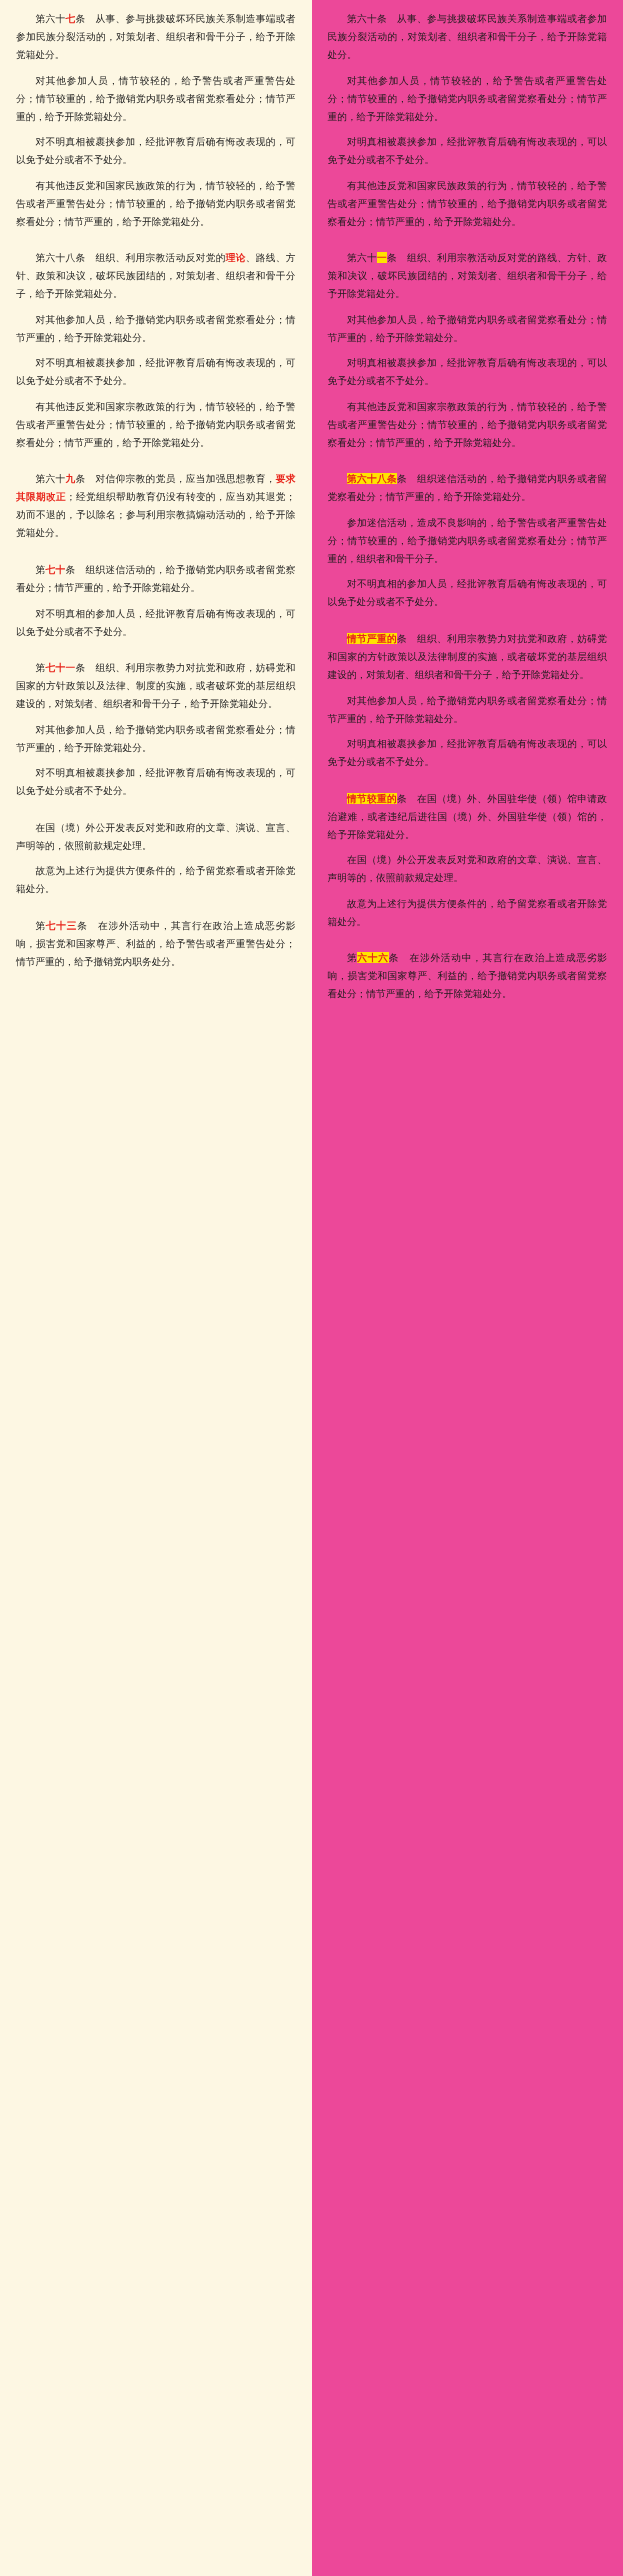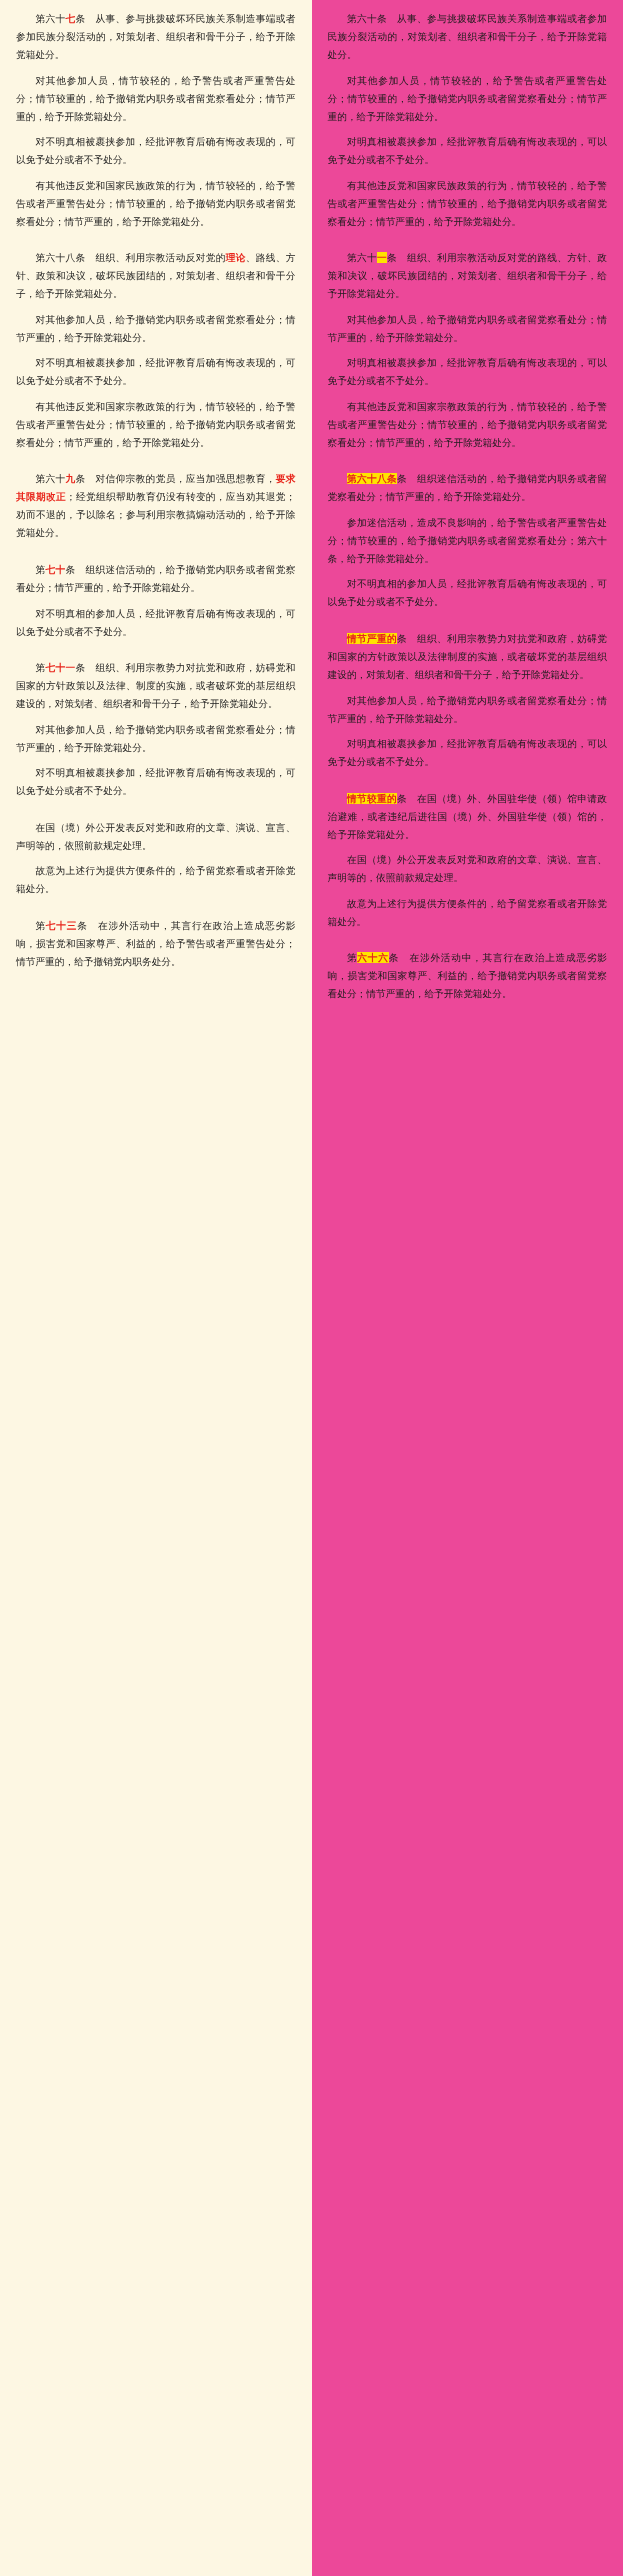--- a/index.html
+++ b/index.html
@@ -96,21 +96,21 @@
     <div class="art">
       <p class="p first"><span>第六十<span class="hl-yellow-red">一</span>条</span>　组织、利用宗教活动反对党的路线、方针、政策和决议，破坏民族团结的，对策划者、组织者和骨干分子，给予开除党籍处分。</p>
       <p class="p">对其他参加人员，给予撤销党内职务或者留党察看处分；情节严重的，给予开除党籍处分。</p>
       <p class="p">对明真相被裹挟参加，经批评教育后确有悔改表现的，可以免予处分或者不予处分。</p>
       <p class="p">有其他违反党和国家宗教政策的行为，情节较轻的，给予警告或者严重警告处分；情节较重的，给予撤销党内职务或者留党察看处分；情节严重的，给予开除党籍处分。</p>
     </div>
 
 
     <div class="art">
       <p class="p first"><span><span class="hl-yellow-red">第六十八条</span>条</span>　组织迷信活动的，给予撤销党内职务或者留党察看处分；情节严重的，给予开除党籍处分。</p>
-      <p class="p">参加迷信活动，造成不良影响的，给予警告或者严重警告处分；情节较重的，给予撤销党内职务或者留党察看处分；第六十条，给予开除党籍处分。</p>
+      <p class="p">参加迷信活动，造成不良影响的，给予警告或者严重警告处分；情节较重的，给予撤销党内职务或者留党察看处分；情节严重的，组织者和骨干分子。</p>
       <p class="p">对不明真相的参加人员，经批评教育后确有悔改表现的，可以免予处分或者不予处分。</p>
     </div>
 
     <div class="art">
       <p class="p first"><span><span class="hl-yellow-red">情节严重的</span>条</span>　组织、利用宗教势力对抗党和政府，妨碍党和国家的方针政策以及法律制度的实施，或者破坏党的基层组织建设的，对策划者、组织者和骨干分子，给予开除党籍处分。</p>
       <p class="p">对其他参加人员，给予撤销党内职务或者留党察看处分；情节严重的，给予开除党籍处分。</p>
       <p class="p">对明真相被裹挟参加，经批评教育后确有悔改表现的，可以免予处分或者不予处分。</p>
     </div>
 
     <div class="art">

